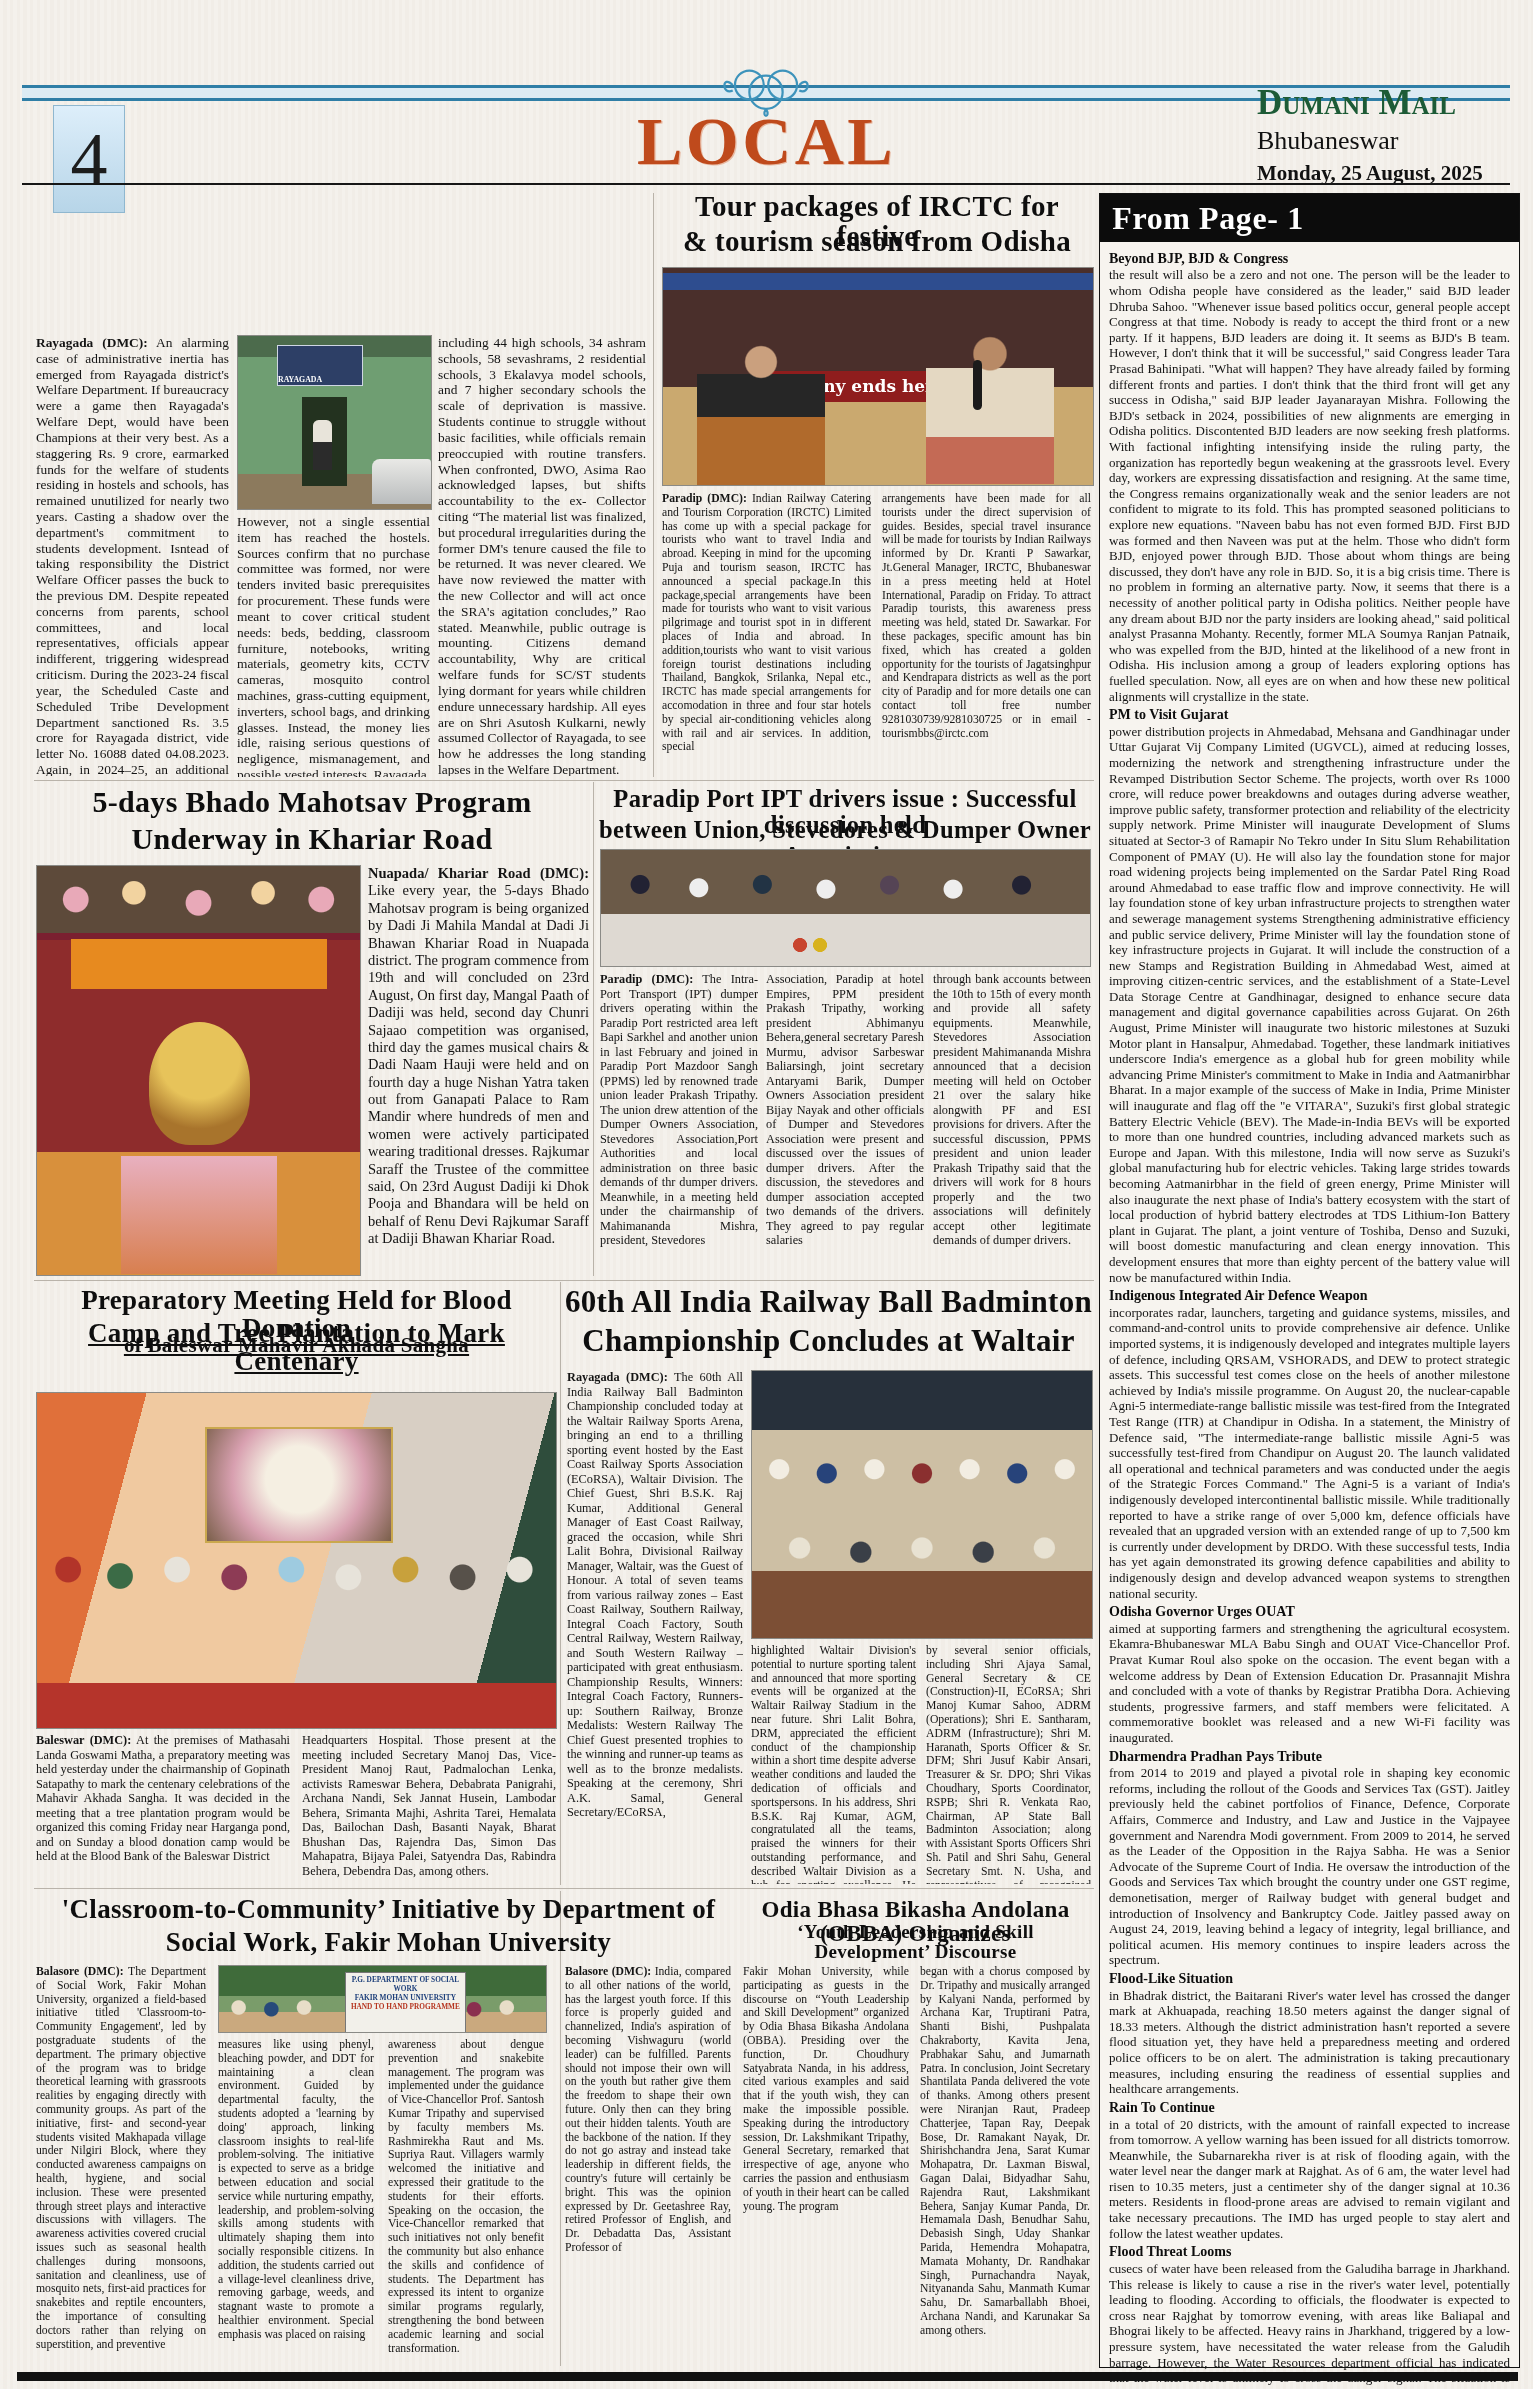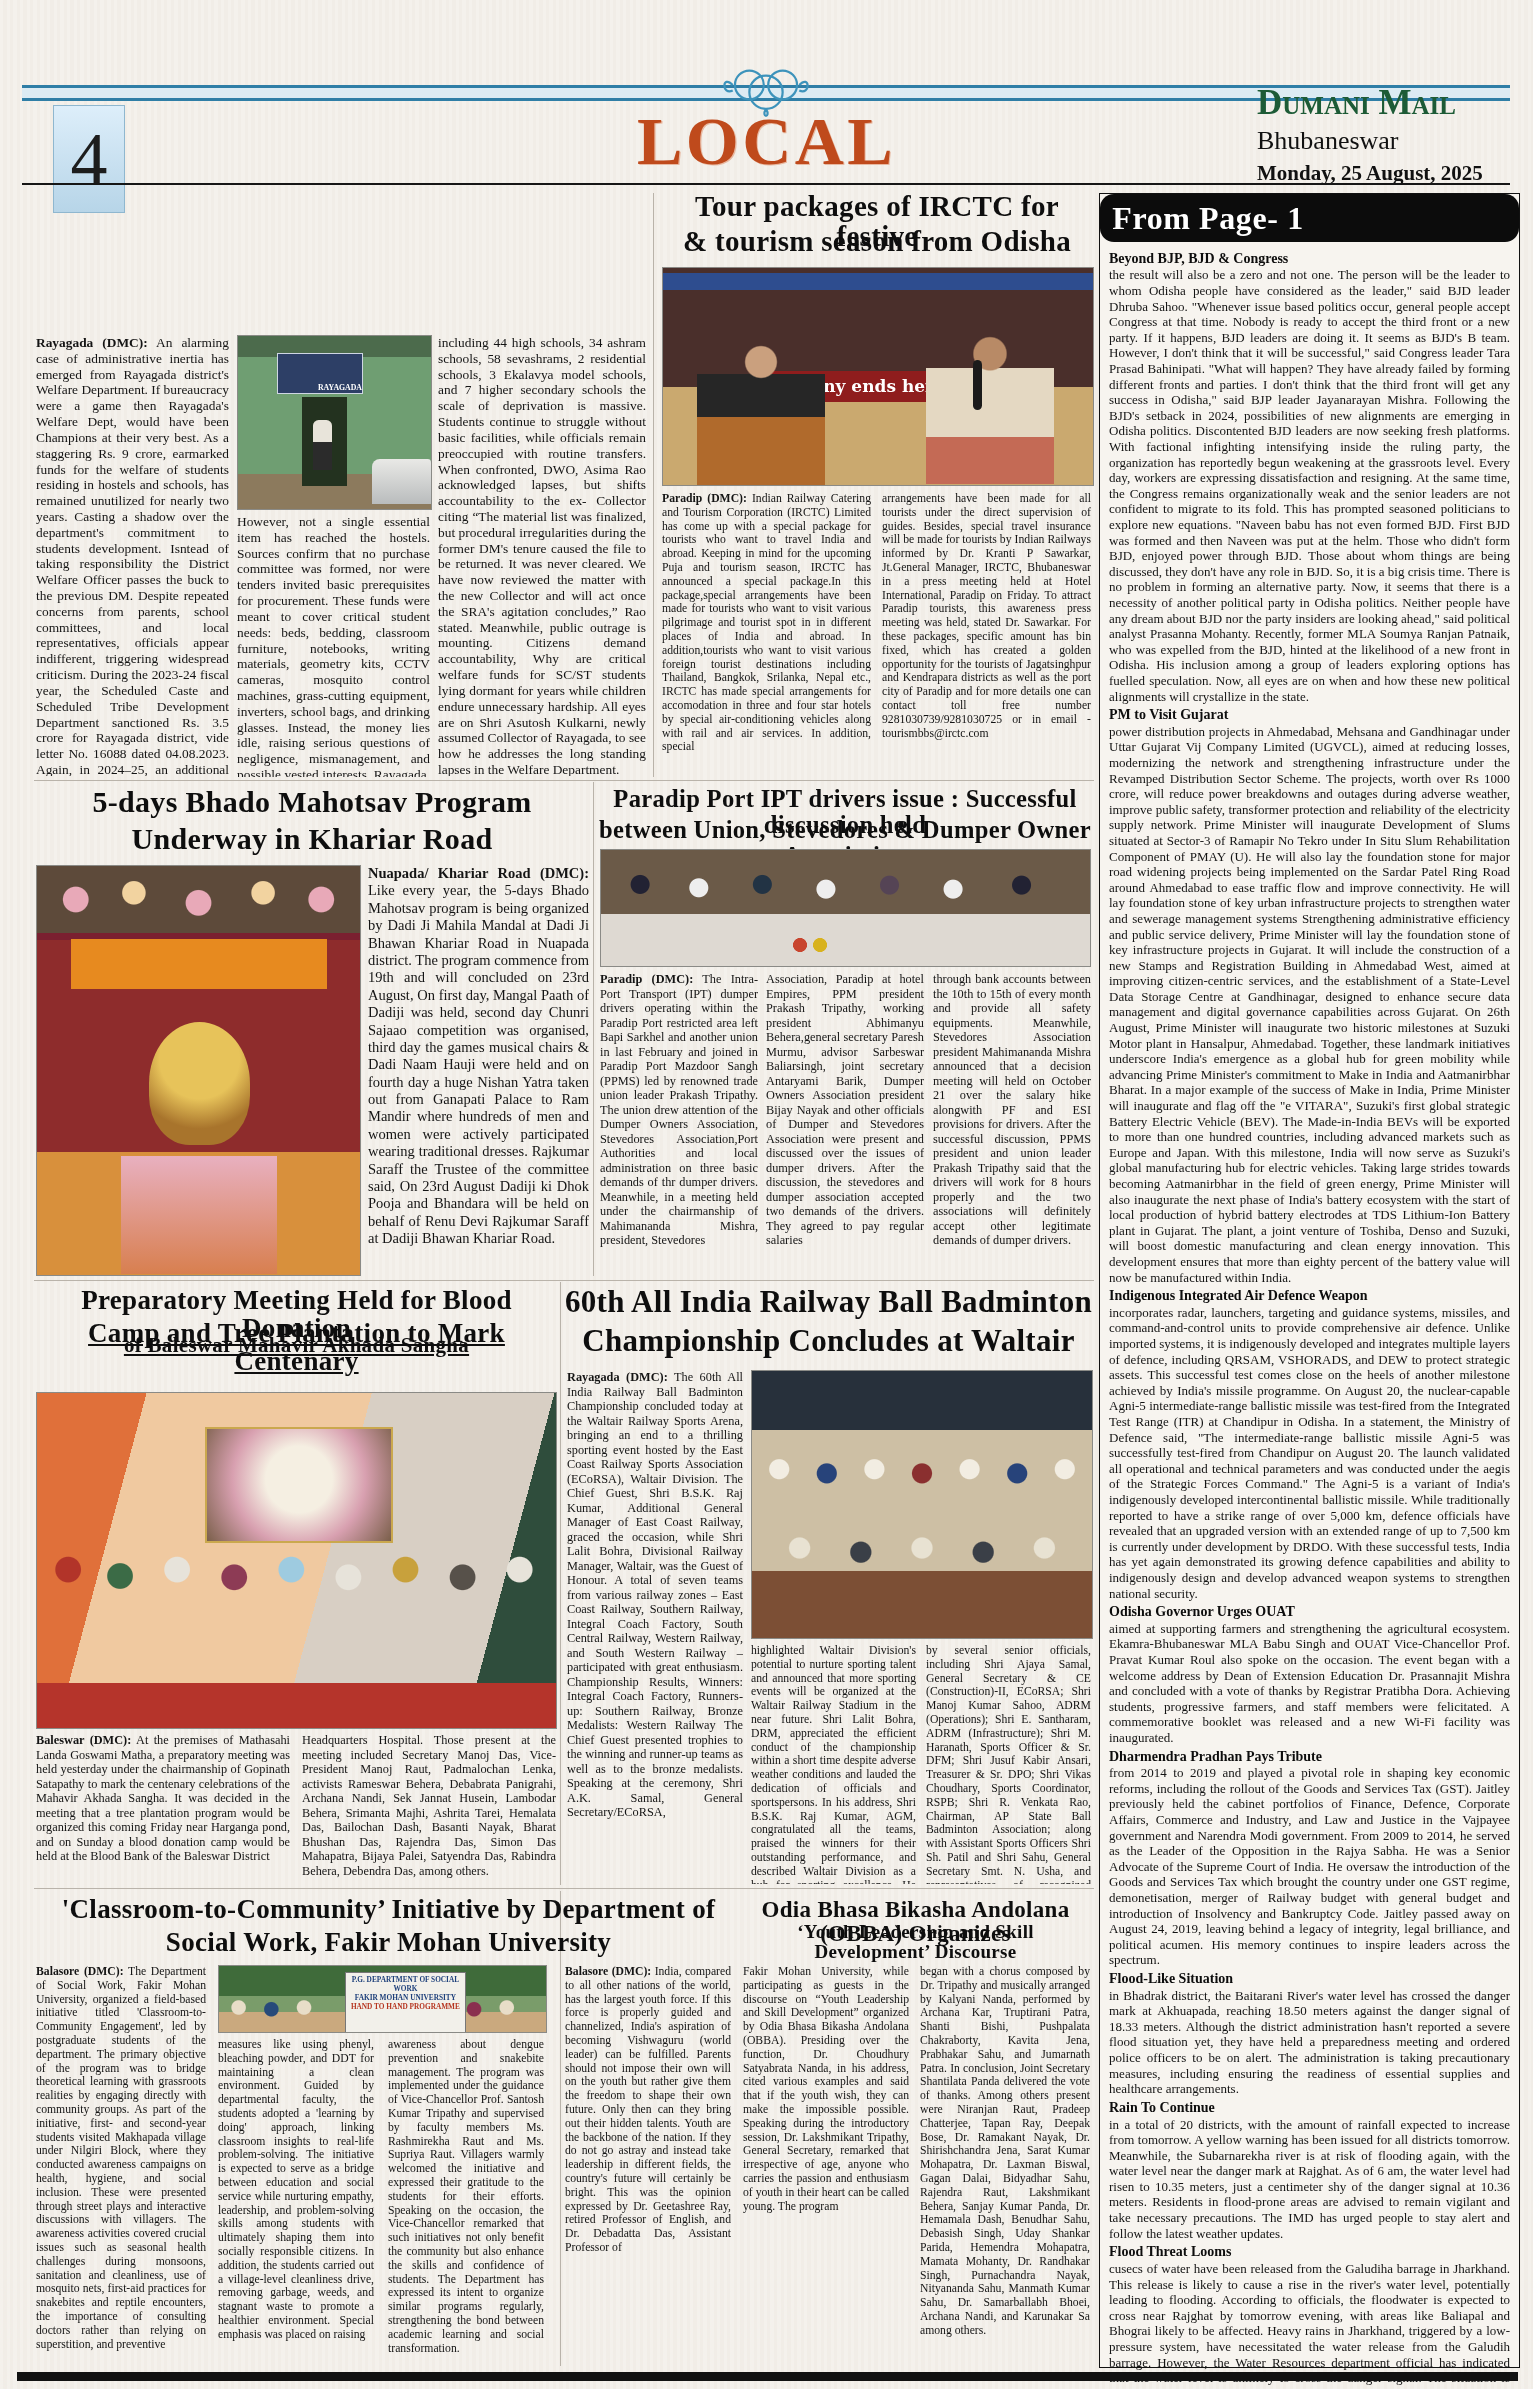--- a/index.html
+++ b/index.html
@@ -27,21 +27,21 @@
   .masthead{position:absolute;left:1257px;top:85px;width:263px;}
   .masthead .mm{font-variant:small-caps;font-weight:bold;font-size:35px;color:#1d5b36;line-height:1;}
   .masthead .city{font-size:26px;color:#111;margin-top:7.8px;line-height:1;}
   .masthead .date{font-size:21px;font-weight:bold;color:#111;margin-top:9px;line-height:1;}
   .header-rule{position:absolute;left:22.3px;top:183px;width:1488px;height:2.2px;background:#161616;}
   .bottom-bar{position:absolute;left:17px;top:2372px;width:1501px;height:9px;background:#111;}
   
   .frompage{position:absolute;left:1099px;top:193px;width:419px;height:2173px;
     border:1.7px solid #111;background:#f7f4ef;}
   .fp-bar{background:#0c0c0c;color:#fff;font-weight:bold;font-size:32px;
-    padding:5.6px 12.3px;letter-spacing:0.6px;border-radius:14px;}
+    padding:5.6px 12.3px;letter-spacing:0.6px;}
   .fp-body{padding:5.6px 9px 0 9px;}
   .fp-body h3{margin:2.2px 0 0 0;font-size:14px;line-height:1.25;color:#0d0d0d;}
   .fp-body p{margin:0 0 1.1px 0;font-size:13px;line-height:1.2;text-align:justify;}
   .banner-txt{color:#fff;font-weight:bold;text-align:center;line-height:1.15;}
 </style>
 </head>
 <body>
 
 <div class="page">
 
@@ -72,21 +72,21 @@
   <div class="rule-h" style="left:34px;top:1888px;width:1060px;"></div>
   <div class="rule-v" style="left:653px;top:193px;height:584px;"></div>
   <div class="rule-v" style="left:593px;top:782px;height:494px;"></div>
   <div class="rule-v" style="left:560px;top:1282px;height:603px;"></div>
   <div class="rule-v" style="left:560px;top:1891px;height:475px;"></div>
 
   <div class="body-col" style="left:36px;top:335px;width:193px;height:441px;">
     <p><b class="dl" able="false">Rayagada (DMC):</b> <span>An alarming case of administrative inertia has emerged from Rayagada district's Welfare Department. If bureaucracy were a game then Rayagada's Welfare Dept, would have been Champions at their very best. As a staggering Rs. 9 crore, earmarked funds for the welfare of students residing in hostels and schools, has remained unutilized for nearly two years. Casting a shadow over the department's commitment to students development. Isntead of taking responsibility the District Welfare Officer passes the buck to the previous DM. Despite repeated concerns from parents, school committees, and local representatives, officials appear indifferent, triggering widespread criticism. During the 2023-24 fiscal year, the Scheduled Caste and Scheduled Tribe Development Department sanctioned Rs. 3.5 crore for Rayagada district, vide letter No. 16088 dated 04.08.2023. Again, in 2024–25, an additional Rs. 5.45 crore was released via letter No. 11982 dated 13.06.2024.</span></p>
   </div>
   <div class="photo" style="left:237px;top:335px;width:193px;height:173px;background:linear-gradient(180deg,#4c6b4c 0 12%,#6f9e72 12% 80%,#8c7a5d 80% 100%);">
-    <div class="abs" style="left:39px;top:17px;width:84px;height:39px;background:#2d3f66;border:1.7px solid #cfd6e4;display:flex;align-items:flex-end;justify-content:flex-end;">
+    <div class="abs" style="left:39px;top:9px;width:84px;height:39px;background:#2d3f66;border:1.7px solid #cfd6e4;display:flex;align-items:flex-end;justify-content:flex-start;">
       <span class="banner-txt" style="font-size:7.8px;">RAYAGADA</span>
     </div>
     <div class="abs" style="left:64px;top:61px;width:45px;height:89px;background:#23321f;"></div>
     <div class="abs" style="left:75px;top:84px;width:19px;height:50px;background:linear-gradient(180deg,#e8e4da 0 45%,#2b2b2b 45% 100%);border-radius:5.6px 5.6px 0 0;"></div>
     <div class="abs" style="left:134px;top:123px;width:59px;height:45px;background:linear-gradient(180deg,#e9e9e6,#b9bcbd);border-radius:7.8px 3.4px 0 0;"></div>
   </div>
   <div class="body-col" style="left:237px;top:514px;width:193px;height:263px;">
     <p>However, not a single essential item has reached the hostels. Sources confirm that no purchase committee was formed, nor were tenders invited basic prerequisites for procurement. These funds were meant to cover critical student needs: beds, bedding, classroom furniture, notebooks, writing materials, geometry kits, CCTV cameras, mosquito control machines, grass-cutting equipment, inverters, school bags, and drinking glasses. Instead, the money lies idle, raising serious questions of negligence, mismanagement, and possible vested interests. Rayagada, home to over 50,000 boarders that caters 149 hostels</p>
   </div>
   <div class="body-col" style="left:438px;top:335px;width:208px;height:441px;">

